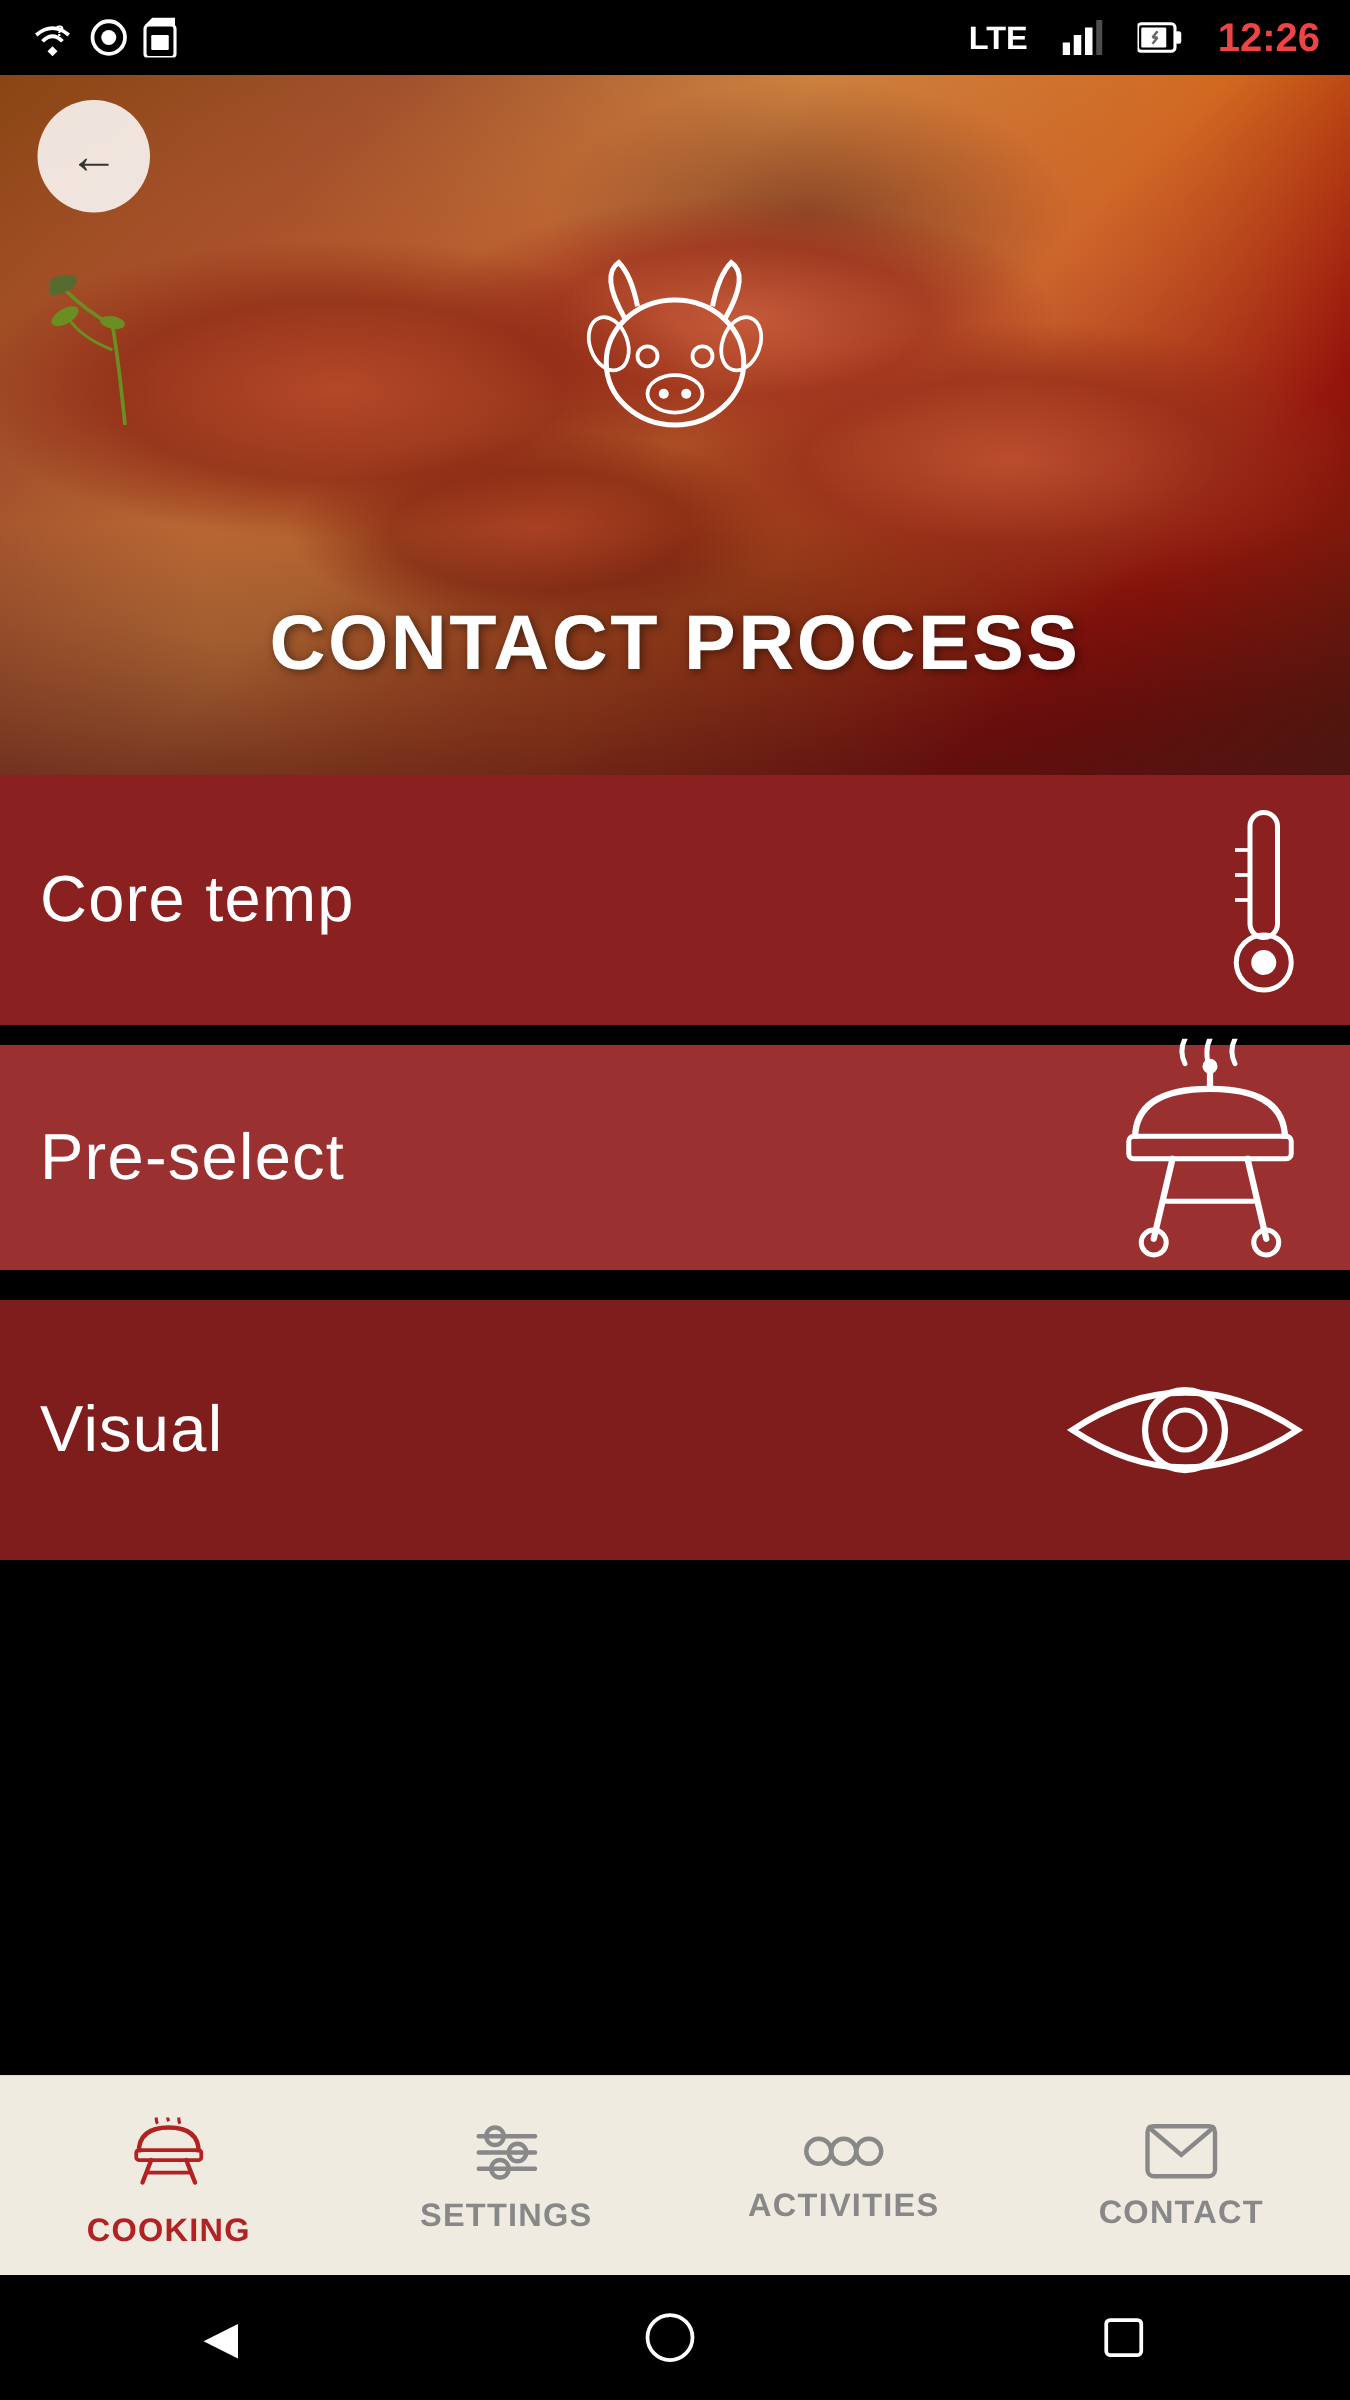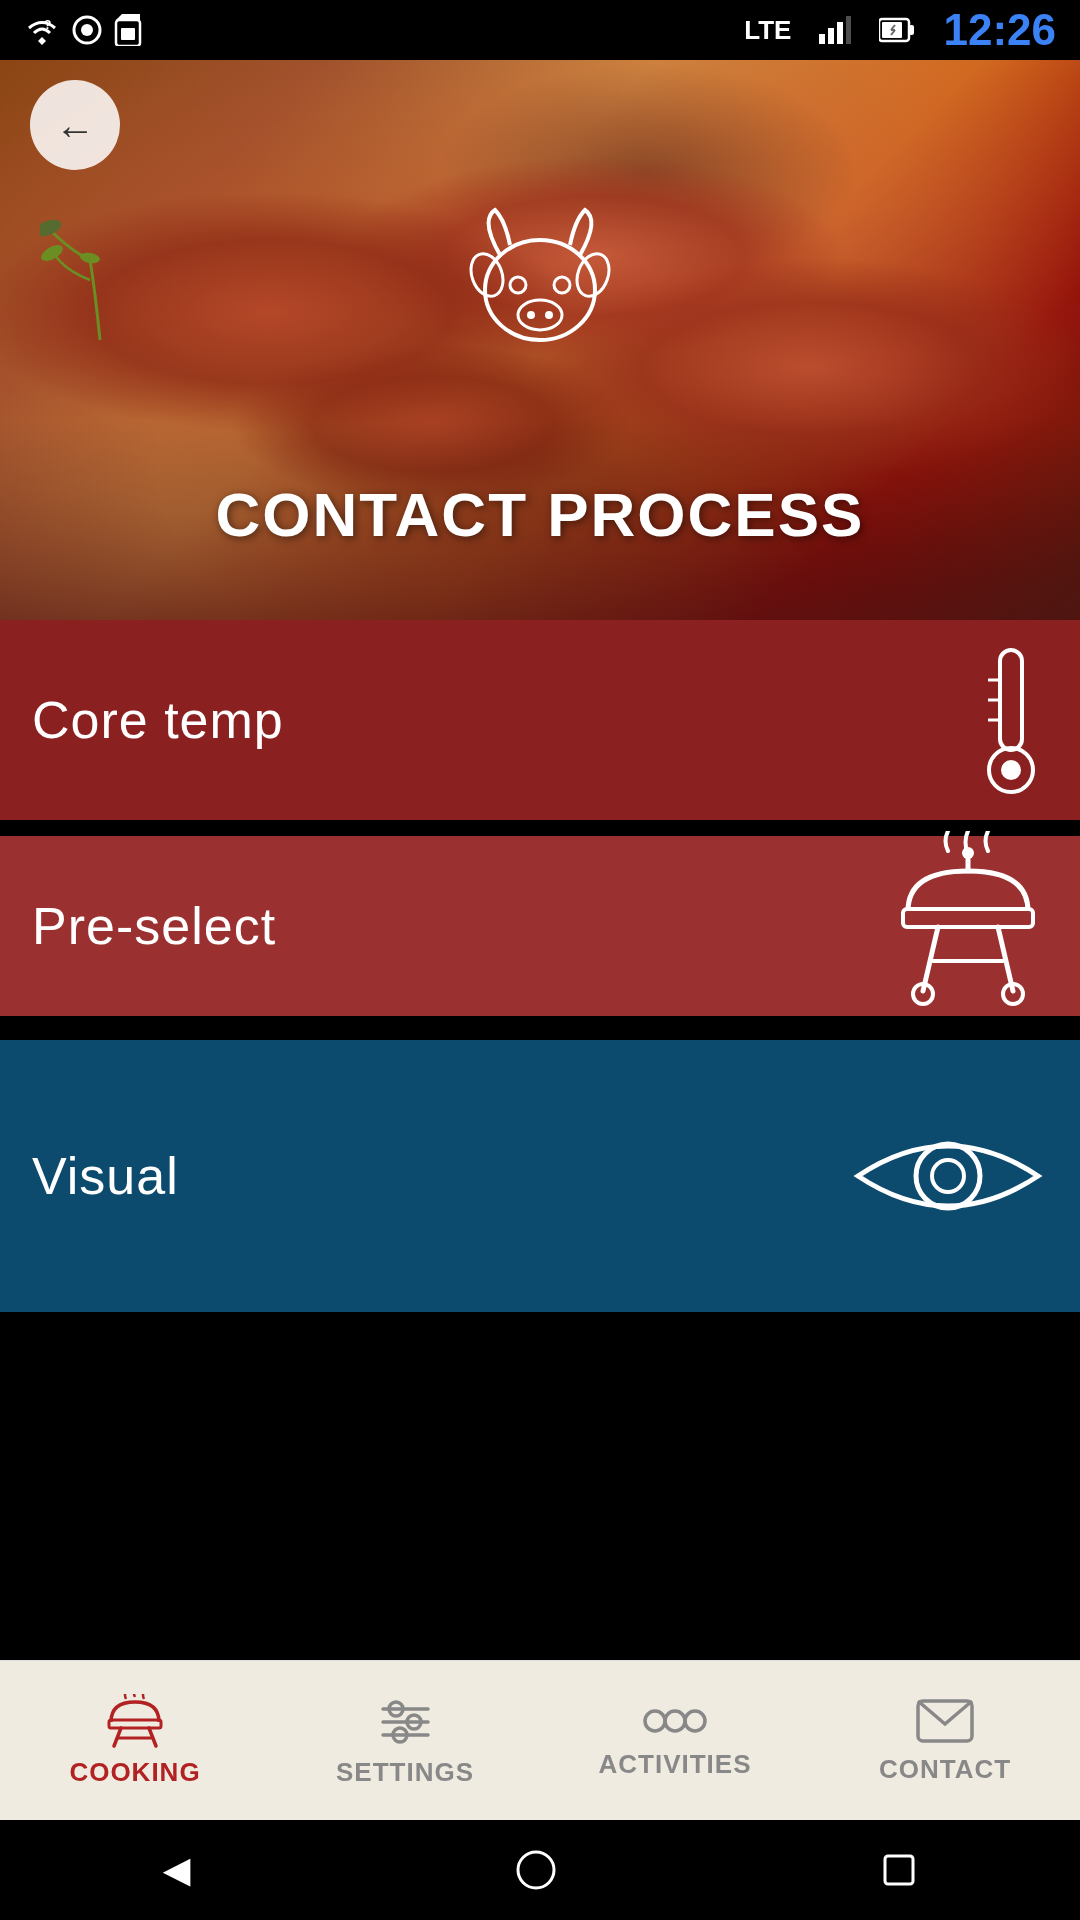--- a/index.html
+++ b/index.html
@@ -36,22 +36,22 @@
     .status-right {
       display: flex;
       align-items: center;
       gap: 28px;
     }
     .status-icon {
       color: #fff;
       font-size: 28px;
     }
     .status-time {
-      color: #3b82f6;
-      font-size: 44px;
+      color: #ef4444;
+      font-size: 32px;
       font-weight: bold;
     }
 
     
     .hero-section {
       position: absolute;
       top: 60px;
       left: 0;
       right: 0;
       height: 560px;
@@ -157,22 +157,22 @@
     }
 
     .menu-section-2 {
       top: 836px;
       height: 180px;
       background: #9B3030;
     }
 
     .menu-section-3 {
       top: 1040px;
-      height: 272px;
-      background: #0c4a6e;
+      height: 208px;
+      background: #7f1d1d;
     }
 
     .menu-label {
       color: #fff;
       font-size: 52px;
       font-weight: 400;
       letter-spacing: 1px;
     }
 
     .menu-icon {
@@ -210,20 +210,21 @@
 
     .nav-label {
       font-size: 26px;
       font-weight: bold;
       letter-spacing: 1px;
     }
 
     .nav-item.active .nav-icon,
     .nav-item.active .nav-label {
       color: #B22222;
+      margin-top: 12px;
     }
 
     .nav-item:not(.active) .nav-icon,
     .nav-item:not(.active) .nav-label {
       color: #888;
     }
 
     
     .android-nav {
       position: absolute;

